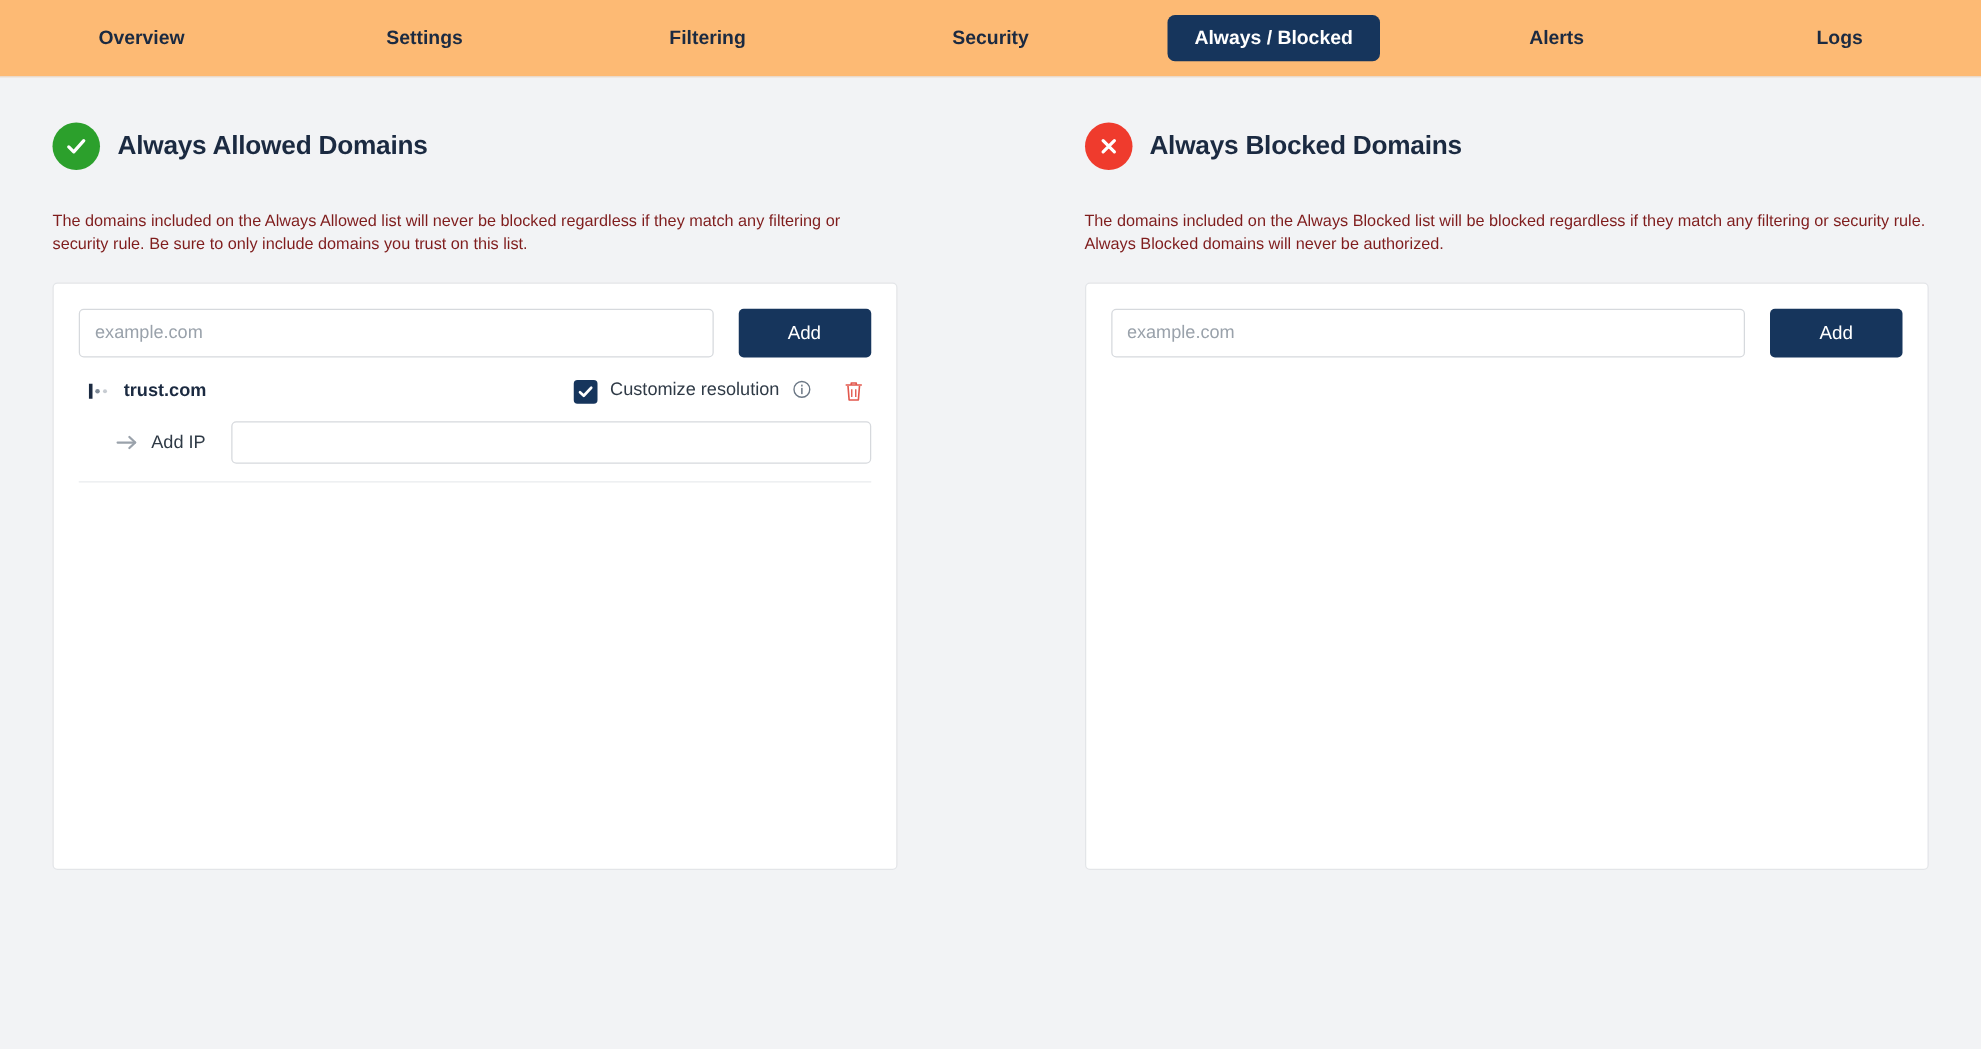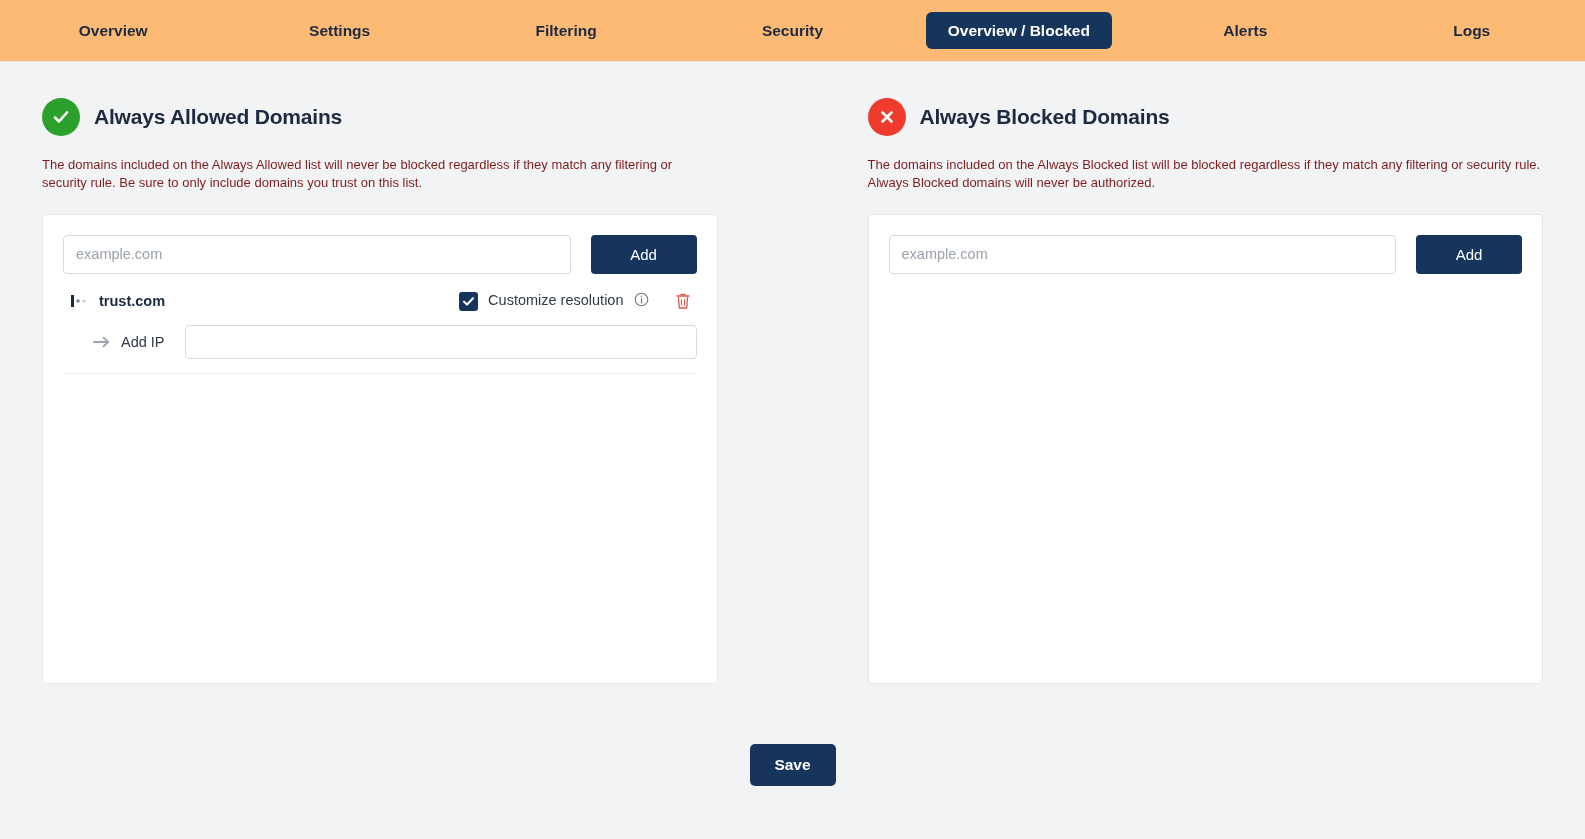--- a/index.html
+++ b/index.html
@@ -57,21 +57,21 @@
     padding: 36px 42px 0 42px;
   }
   .col { width: 50%; }
   .col.left { padding-right: 75px; }
   .col.right { padding-left: 75px; }
 
   .col-head {
     display: flex;
     align-items: center;
     gap: 14px;
-    margin-bottom: 20px;
+    margin-bottom: 32px;
   }
   .badge-icon {
     width: 38px; height: 38px;
     border-radius: 50%;
     display: flex; align-items: center; justify-content: center;
     flex: 0 0 auto;
   }
   .badge-icon.green { background: #2ca02c; }
   .badge-icon.red { background: #ef3b2d; }
   .col-title {
@@ -227,21 +227,21 @@
   <div class="tab">
     <span class="tab-inner">Settings</span>
   </div>
   <div class="tab">
     <span class="tab-inner">Filtering</span>
   </div>
   <div class="tab">
     <span class="tab-inner">Security</span>
   </div>
   <div class="tab active">
-    <span class="tab-inner">Overview / Blocked</span>
+    <span class="tab-inner">Always / Blocked</span>
   </div>
   <div class="tab">
     <span class="tab-inner">Alerts</span>
   </div>
   <div class="tab">
     <span class="tab-inner">Logs</span>
   </div>
 </div>
 
 <div class="page">
@@ -327,16 +327,13 @@
       <div class="panel">
         <div class="addrow">
           <input type="text" value="" placeholder="example.com" style="">
           <button class="btn-add">Add</button>
         </div>
       </div>
     </div>
 
   </div>
 
-  <div class="save-wrap">
-    <button class="btn-save">Save</button>
-  </div>
 </div>
 
 </body></html>

